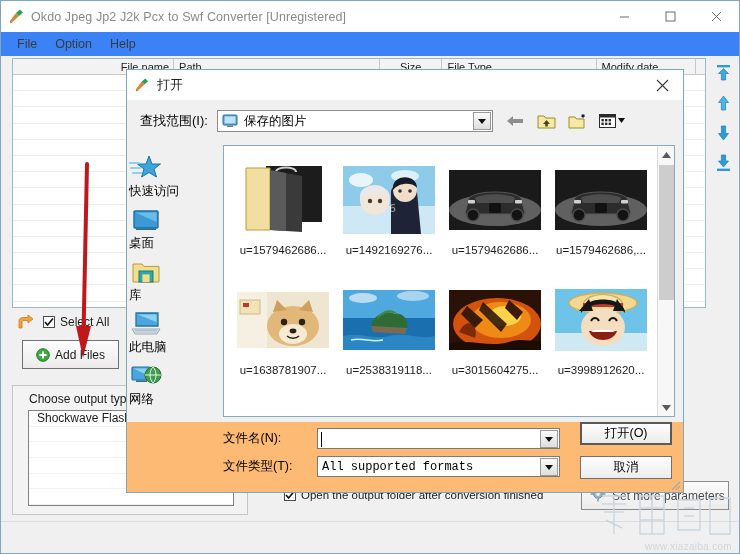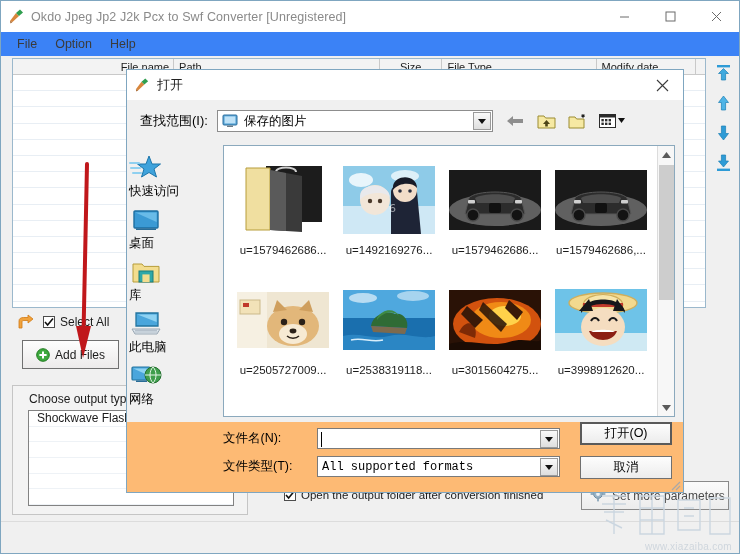--- a/index.html
+++ b/index.html
@@ -615,21 +615,21 @@
               <ellipse cx="56" cy="34" rx="26" ry="20" fill="#e2b77a"></ellipse>
               <path d="M36 20 L40 8 L50 18 Z" fill="#cf9f5e"></path>
               <path d="M76 20 L72 8 L62 18 Z" fill="#cf9f5e"></path>
               <ellipse cx="56" cy="42" rx="14" ry="10" fill="#f7ead3"></ellipse>
               <circle cx="47" cy="30" r="3.2" fill="#2b2118"></circle>
               <circle cx="65" cy="30" r="3.2" fill="#2b2118"></circle>
               <ellipse cx="56" cy="39" rx="3.4" ry="2.4" fill="#2b2118"></ellipse>
               <path d="M50 44 C53 47 59 47 62 44" stroke="#2b2118" stroke-width="1.4" fill="none"></path>
             </svg>
           </span>
-          <span class="file-label">u=2505727009...</span>
+          <span class="file-label">u=1638781907...</span>
         </div>
 
         <div class="file-cell">
           <span class="thumb-wrap">
             <svg width="92" height="60" viewBox="0 0 92 60">
               <rect width="92" height="30" fill="#4fa8de"></rect>
               <rect y="28" width="92" height="32" fill="#1a6fae"></rect>
               <ellipse cx="20" cy="8" rx="14" ry="5" fill="#ffffff" opacity=".6"></ellipse>
               <ellipse cx="70" cy="6" rx="16" ry="5" fill="#ffffff" opacity=".5"></ellipse>
               <path d="M28 36 C30 24 44 20 52 24 C60 22 66 30 64 38 Z" fill="#2f6b35"></path>

